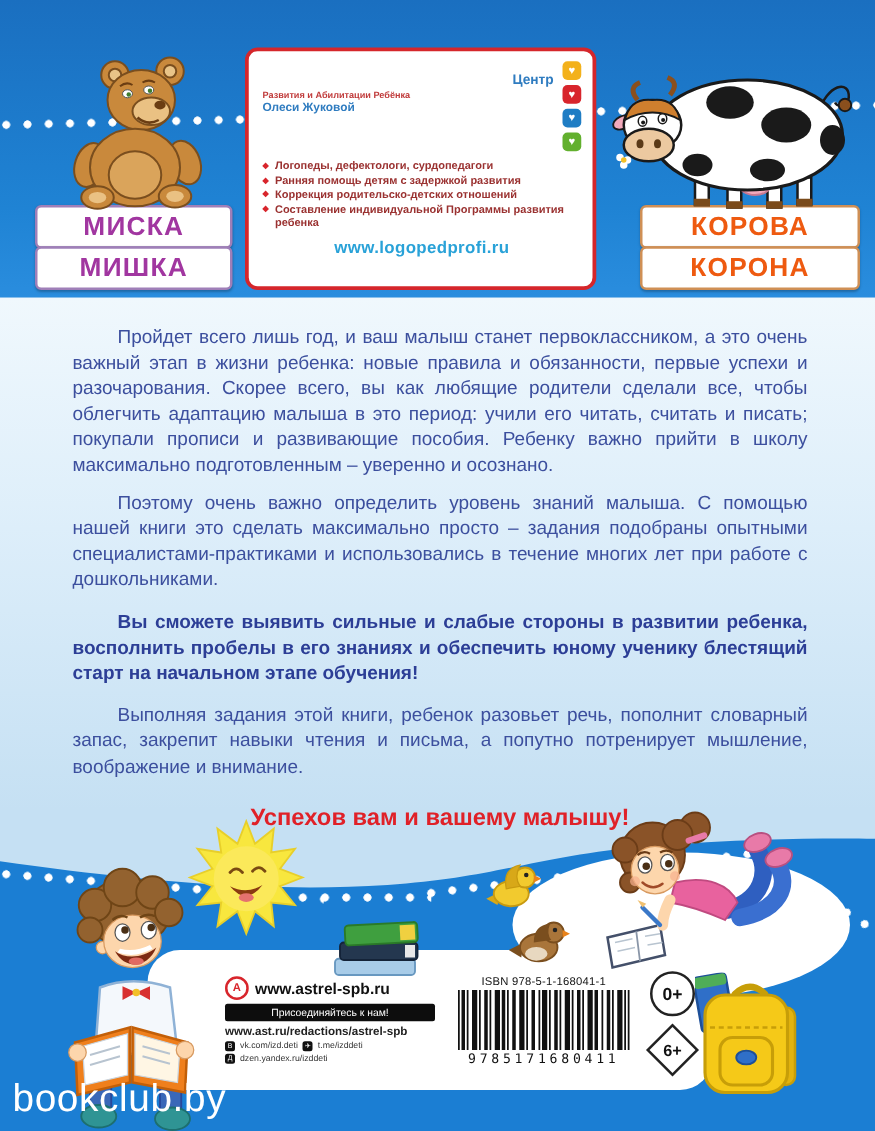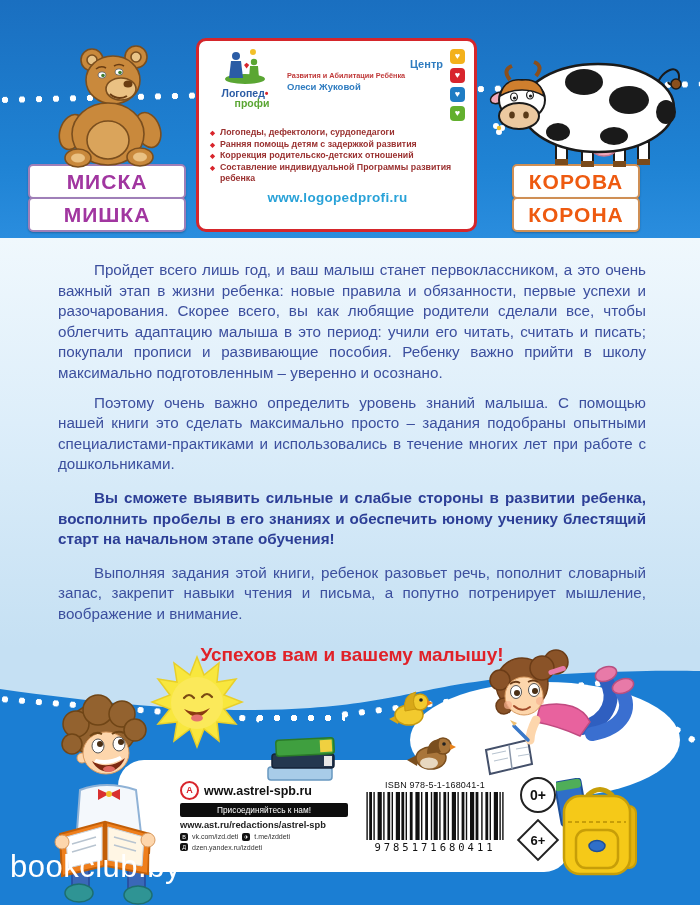--- a/index.html
+++ b/index.html
@@ -33,21 +33,21 @@
   .bullets{margin:6px 0 0 0;padding:0;list-style:none;}
   .bullets li{position:relative;font-size:8.8px;line-height:11.6px;color:#9a3130;font-weight:600;padding-left:10px;}
   .bullets li::before{content:"◆";position:absolute;left:0;top:0;font-size:6.5px;color:#d8252c;}
   .card-site{margin-top:5px;text-align:center;font-size:13.5px;font-weight:bold;color:#29a2d8;letter-spacing:.3px;}
   
   .word-col{position:absolute;z-index:2;}
   .word-box{height:31px;background:#fff;border-radius:5px;display:flex;align-items:center;justify-content:center;
             font-size:21px;font-weight:bold;letter-spacing:1px;box-shadow:0 1px 2px rgba(0,0,0,.25);}
   .word-col.left{left:28px;top:164px;width:158px;}
   .word-col.left .word-box{border:2px solid #9f7fb8;color:#a136a0;}
-  .word-col.right{left:512px;top:164px;width:128px;}
+  .word-col.right{left:512px;top:164px;width:176px;}
   .word-col.right .word-box{border:2px solid #cf8f55;color:#ee5a10;}
   .word-box + .word-box{margin-top:-2px;}
   
   .main-text{position:absolute;left:0;top:238px;width:700px;height:410px;box-sizing:border-box;
              padding:22px 54px 0 58px;z-index:1;}
   .main-text p{margin:0 0 9px 0;font-size:15.2px;line-height:20.6px;color:#3c4f9e;
                text-align:justify;text-indent:36px;}
   .main-text p.bold{font-weight:bold;color:#2c3e96;margin-top:13px;}
   .main-text p.last{margin-top:13px;}
   .wish{margin-top:19px;text-align:center;font-size:19px;font-weight:bold;color:#e02128;}
@@ -70,21 +70,21 @@
   .bars{width:140px;height:48px;display:block;margin:0 auto;}
   .bc-digits{font-family:"DejaVu Sans Mono",monospace;font-size:10.5px;color:#111;letter-spacing:3px;margin-top:1px;}
   .badges-col{margin-left:12px;display:flex;flex-direction:column;align-items:center;gap:12px;}
   .badge-circle{width:32px;height:32px;border:2.5px solid #222;border-radius:50%;background:#fff;
                 font-size:14px;font-weight:bold;color:#111;display:flex;align-items:center;justify-content:center;}
   .badge-diamond{width:26px;height:26px;border:2.5px solid #222;background:#fff;transform:rotate(45deg);
                  display:flex;align-items:center;justify-content:center;}
   .badge-diamond span{transform:rotate(-45deg);font-size:13px;font-weight:bold;color:#111;}
   
   .ill{position:absolute;z-index:3;}
-  .watermark{position:absolute;left:10px;bottom:20px;z-index:5;color:#fff;font-size:31px;
+  .watermark{position:absolute;left:10px;bottom:8px;z-index:5;color:#fff;font-size:31px;
              letter-spacing:.5px;font-family:"Liberation Sans",sans-serif;}
 </style>
 </head>
 <body>
 
 <div class="poster">
 
   <div class="bg-top"></div>
   <div class="bg-mid"></div>
   <div class="bg-bottom"></div>
@@ -96,35 +96,20 @@
     <ellipse cx="545" cy="92" rx="135" ry="58" fill="#ffffff"></ellipse>
   </svg>
 
   <div class="dotline" style="left:0;top:694px;width:260px;transform:rotate(4.5deg);"></div>
   <div class="dotline" style="left:255px;top:713px;width:90px;"></div>
   <div class="dotline" style="left:340px;top:710px;width:268px;transform:rotate(-7deg);"></div>
   <div class="dotline" style="left:602px;top:676px;width:112px;transform:rotate(33deg);"></div>
 
   <div class="card">
     <div class="card-head">
-      <div class="logo-block">
-        <svg width="44" height="36" viewBox="0 0 44 36">
-          <ellipse cx="22" cy="31" rx="20" ry="5" fill="#5aa633"></ellipse>
-          <circle cx="30" cy="4" r="3" fill="#f2c029"></circle>
-          <circle cx="13" cy="8" r="4" fill="#2b5ca5"></circle>
-          <path d="M8,13 L18,13 L20,30 L6,30 Z" fill="#2b5ca5"></path>
-          <circle cx="31" cy="14" r="3.2" fill="#5aa633"></circle>
-          <path d="M27,18 L35,18 L36,30 L26,30 Z" fill="#5aa633"></path>
-          <path d="M21,17 l2.6,-2.2 2.6,2.2 -2.6,3.4 Z" fill="#d8252c"></path>
-        </svg>
-        <div class="logo-word1">
-          <span>Логопед</span><span class="logo-dot">•</span>
-        </div>
-        <div class="logo-word2">профи</div>
-      </div>
       <div class="org-block">
         <div class="org-l1">Центр</div>
         <div class="org-l2">Развития и Абилитации Ребёнка</div>
         <div class="org-l3">Олеси Жуковой</div>
       </div>
       <div class="hearts-col">
         <div class="heart-badge" style="background: rgb(243, 177, 27);">♥</div>
         <div class="heart-badge" style="background: rgb(216, 37, 44);">♥</div>
         <div class="heart-badge" style="background: rgb(31, 125, 196);">♥</div>
         <div class="heart-badge" style="background: rgb(98, 176, 46);">♥</div>

